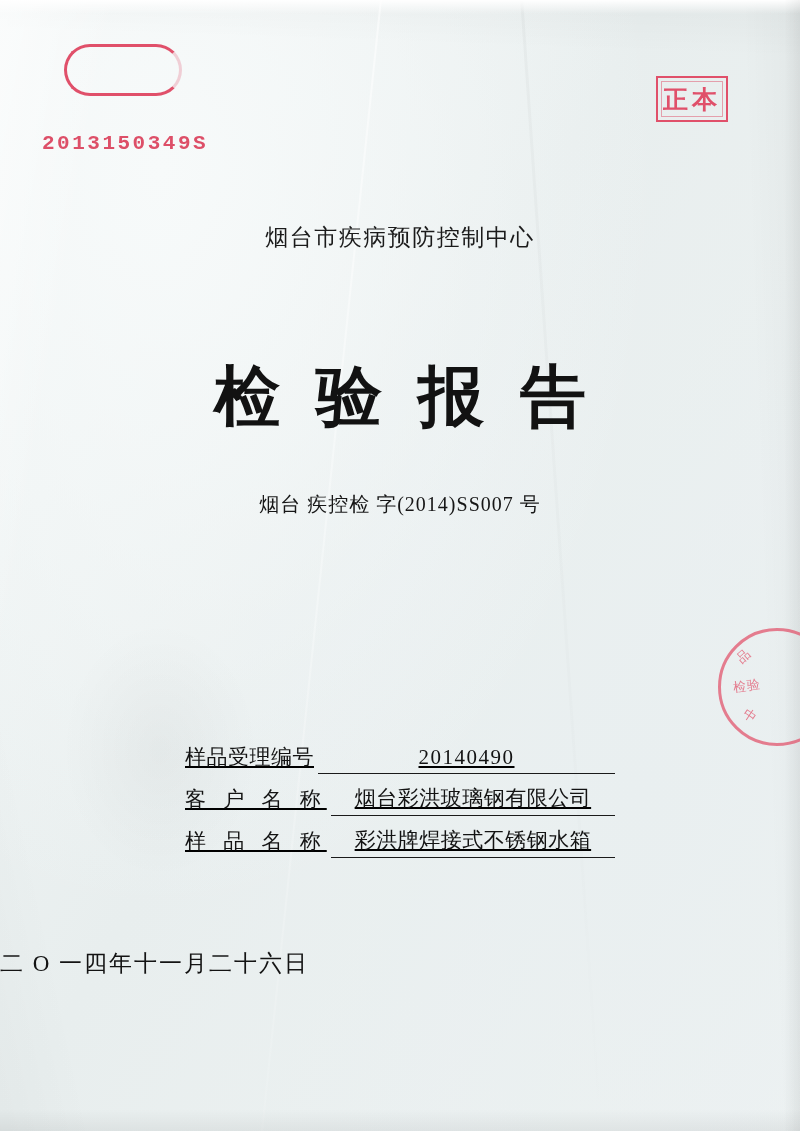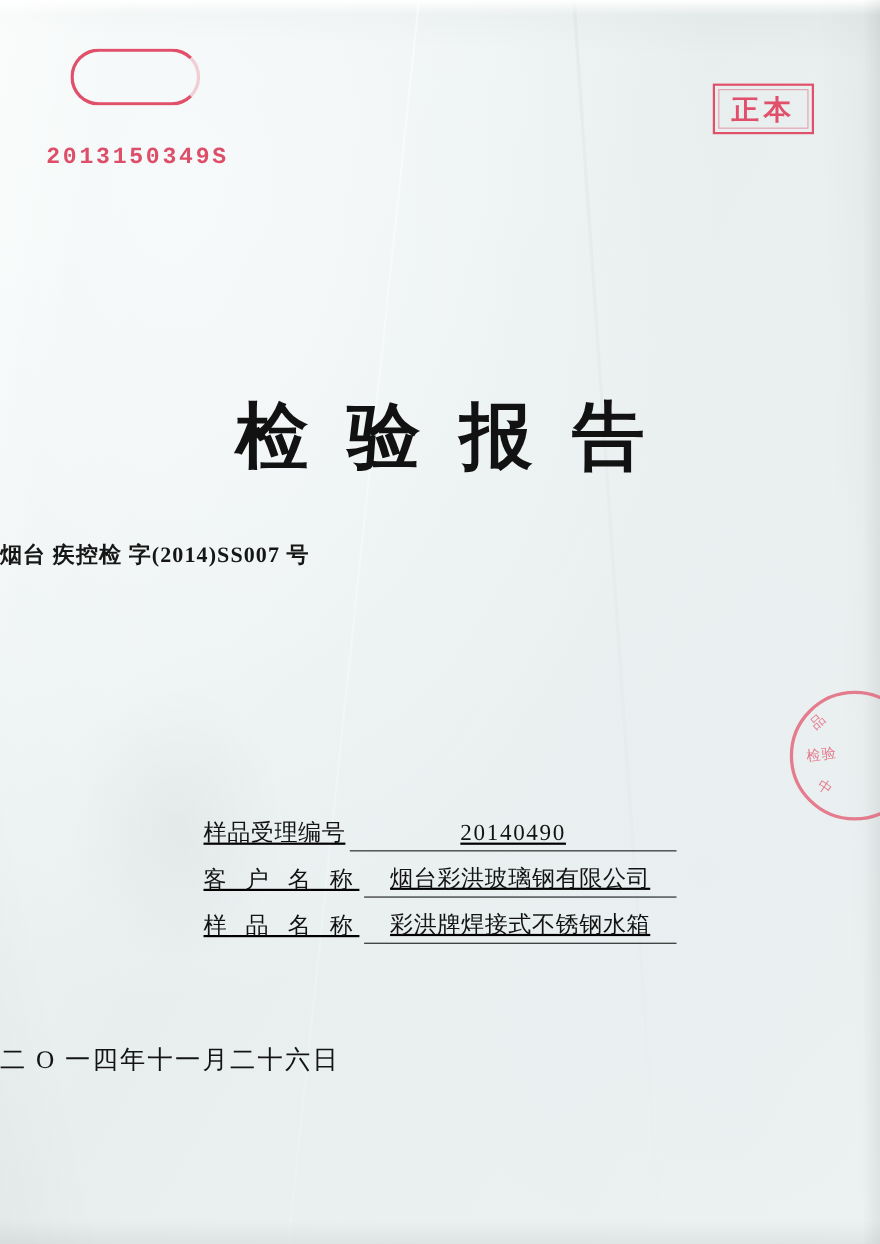--- a/index.html
+++ b/index.html
@@ -106,23 +106,23 @@
     font-family: "Liberation Mono", monospace;
     font-size: 21px;
     letter-spacing: 2.5px;
     color: #dd4f68;
     font-weight: bold;
   }
 
   
   #copy-stamp {
     position: absolute;
-    right: 60px;
+    right: 72px;
     top: 76px;
-    width: 92px;
+    width: 72px;
     height: 46px;
     border: 2px solid #e0506a;
     box-sizing: border-box;
   }
   #copy-stamp .inner {
     position: absolute;
     left: 3px; top: 3px; right: 3px; bottom: 3px;
     border: 1px solid rgba(224,80,106,0.5);
     display: flex;
     align-items: center;
@@ -183,26 +183,25 @@
     font-size: 66px;
     letter-spacing: 36px;
     text-indent: 36px;
     color: #121212;
   }
 
   #report-number {
     position: absolute;
     left: 0; right: 0;
     top: 491px;
-    text-align: left;
+    text-align: center;
     font-family: "Liberation Serif", serif;
     font-size: 20px;
     letter-spacing: 1px;
     color: #161616;
-    font-weight: bold;
   }
 
   
   #fields {
     position: absolute;
     left: 185px;
     top: 732px;
     width: 430px;
     text-decoration: underline;
   }
@@ -272,20 +271,21 @@
   </div>
 
   <div id="round-seal">
     <div class="seal-text">
       <span class="s1">品</span>
       <span class="s2">检验</span>
       <span class="s3">中</span>
     </div>
   </div>
 
+  <div id="org-name">烟台市疾病预防控制中心</div>
   <div id="doc-title">检验报告</div>
   <div id="report-number">烟台 疾控检 字(2014)SS007 号</div>
 
   <div id="fields">
     <div class="field-row">
       <div class="field-label">样品受理编号</div>
       <div class="field-value mono">20140490</div>
     </div>
     <div class="field-row">
       <div class="field-label spaced">客 户 名 称</div>

